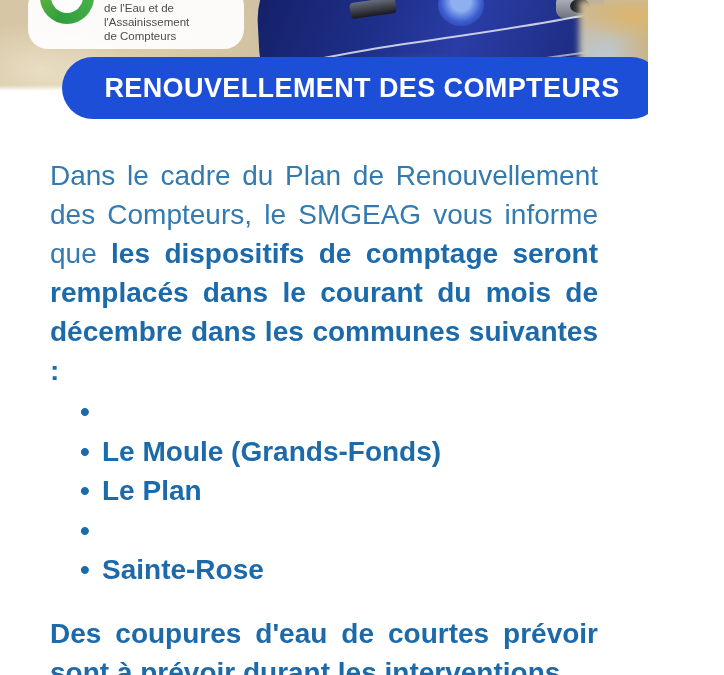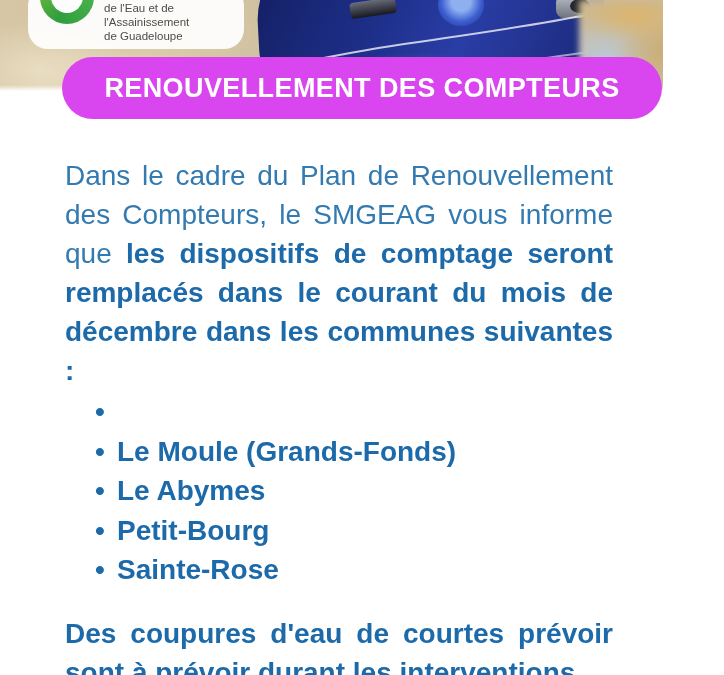--- a/index.html
+++ b/index.html
@@ -2,21 +2,20 @@
 <html><head>
 <meta charset="utf-8">
 <style>
   html, body { margin: 0; padding: 0; background: #ffffff; }
   .poster {
     position: relative;
     width: 648px; height: 675px;
     overflow: hidden;
     background: #ffffff;
     font-family: "Liberation Sans", sans-serif;
-    padding-left: 15px;
   }
 
   
   .photo {
     position: absolute; left: 0; top: 0; width: 724px; height: 92px;
     overflow: hidden;
     background:
       radial-gradient(ellipse 90px 50px at 40px 70px, #e9ddc2, rgba(233,221,194,0)),
       radial-gradient(ellipse 120px 60px at 170px 30px, #dccdaa, rgba(220,205,170,0)),
       radial-gradient(ellipse 100px 44px at 120px 85px, #efe6cf, rgba(239,230,207,0)),
@@ -83,21 +82,21 @@
     content: ""; position: absolute; inset: 11px; border-radius: 50%; background: #fdfdfd;
   }
   .logo-text {
     position: absolute; left: 76px; top: 15px;
     font-size: 11.5px; line-height: 14px; color: #4c4c4c; letter-spacing: 0;
   }
 
   
   .banner {
     position: absolute; left: 62px; top: 57px; width: 600px; height: 62px;
-    background: #d946ef;
+    background: #1d4ed8;
     border-radius: 32px;
     display: flex; align-items: center; justify-content: center;
     z-index: 2;
   }
   .banner-title {
     color: #ffffff; font-weight: 700; font-size: 27px; letter-spacing: 0.4px;
     white-space: nowrap;
   }
 
   
@@ -139,46 +138,45 @@
       <path d="M 316 88 C 420 70, 505 66, 600 50" stroke="rgba(255,255,255,0.55)" stroke-width="2" fill="none"></path>
     </svg>
     <div class="brass-fittings"></div>
     <div class="photo-fade"></div>
   </div>
 
   <div class="logo-badge">
     <div class="logo-mark"></div>
     <div class="logo-text">
       <div>de l'Eau et de l'Assainissement</div>
-      <div>de Guadeloupe</div>
+      <div>de Compteurs</div>
     </div>
   </div>
 
   <div class="banner">
     <span class="banner-title">RENOUVELLEMENT DES COMPTEURS</span>
   </div>
 
   <div class="content">
     <p class="intro"><span>Dans le cadre du Plan de Renouvellement des Compteurs, le SMGEAG vous informe que </span><span class="bold-part">les dispositifs de comptage seront remplacés dans le courant du mois de décembre dans les communes suivantes :</span></p>
 
     <ul class="communes">
       <li>
         <span class="bullet">•</span>
       </li>
       <li>
         <span class="bullet">•</span>
         <span>Le Moule (Grands-Fonds)</span>
       </li>
       <li>
         <span class="bullet">•</span>
-        <span>Le Abymes</span>
+        <span>Le Plan</span>
       </li>
       <li>
         <span class="bullet">•</span>
-        <span>Petit-Bourg</span>
       </li>
       <li>
         <span class="bullet">•</span>
         <span>Sainte-Rose</span>
       </li>
     </ul>
 
     <p class="outro">Des coupures d'eau de courtes prévoir sont à prévoir durant les interventions.</p>
   </div>
 

